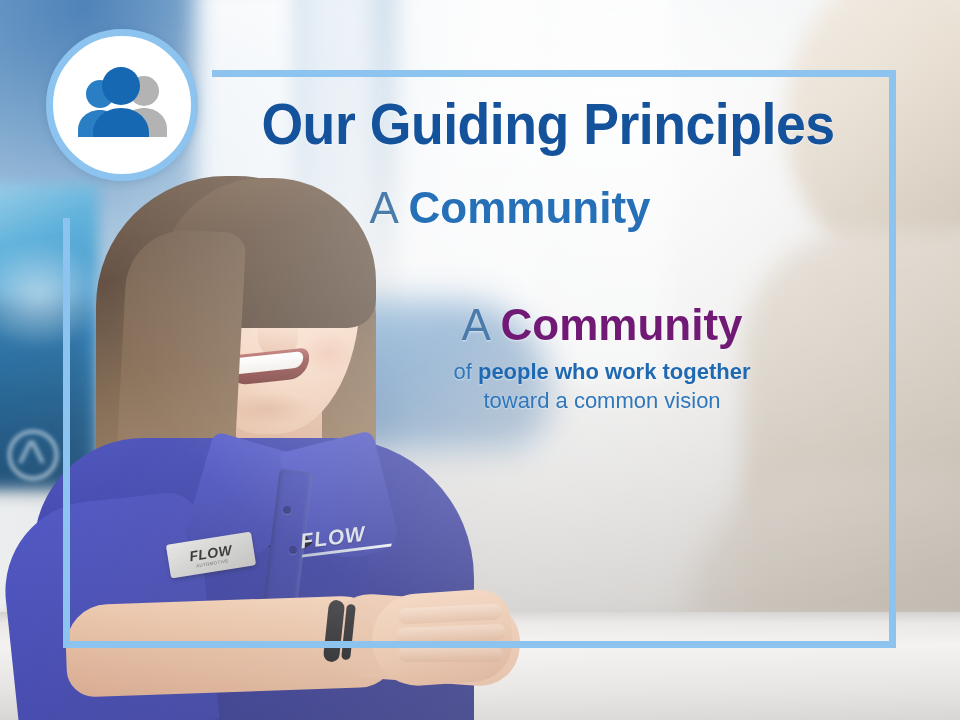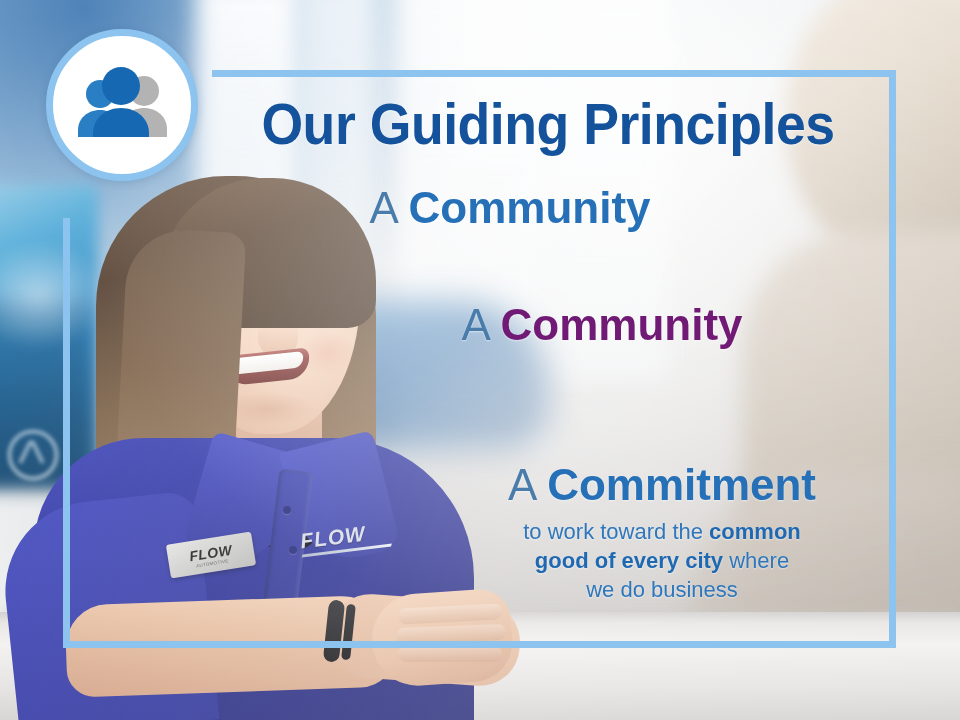--- a/index.html
+++ b/index.html
@@ -542,27 +542,20 @@
       <span class="art" style="color: rgb(74, 124, 171);">A</span>
       <span class="word" style="color: rgb(38, 112, 184);">Community</span>
     </div>
   </div>
 
   <div class="principle pr-2">
     <div class="p-title">
       <span class="art" style="color: rgb(74, 124, 171);">A</span>
       <span class="word" style="color: #701a75;">Community</span>
     </div>
-  </div>
-
-  <div class="principle pr-3">
-    <div class="p-title">
-      <span class="art" style="color: rgb(74, 124, 171);">A</span>
-      <span class="word" style="color: rgb(38, 112, 184);">Commitment</span>
-    </div>
     <div class="p-sub" style="color: rgb(47, 119, 188);">
-        <div><span>to work toward the </span><b>common</b></div>
-        <div><b>good of every city</b><span> where</span></div>
-        <div><span>we do business</span></div>
+        <div><span>of </span><b>people who work together</b></div>
+        <div><span>toward a common vision</span></div>
       </div>
   </div>
 
+
 </div>
 
 </body></html>

